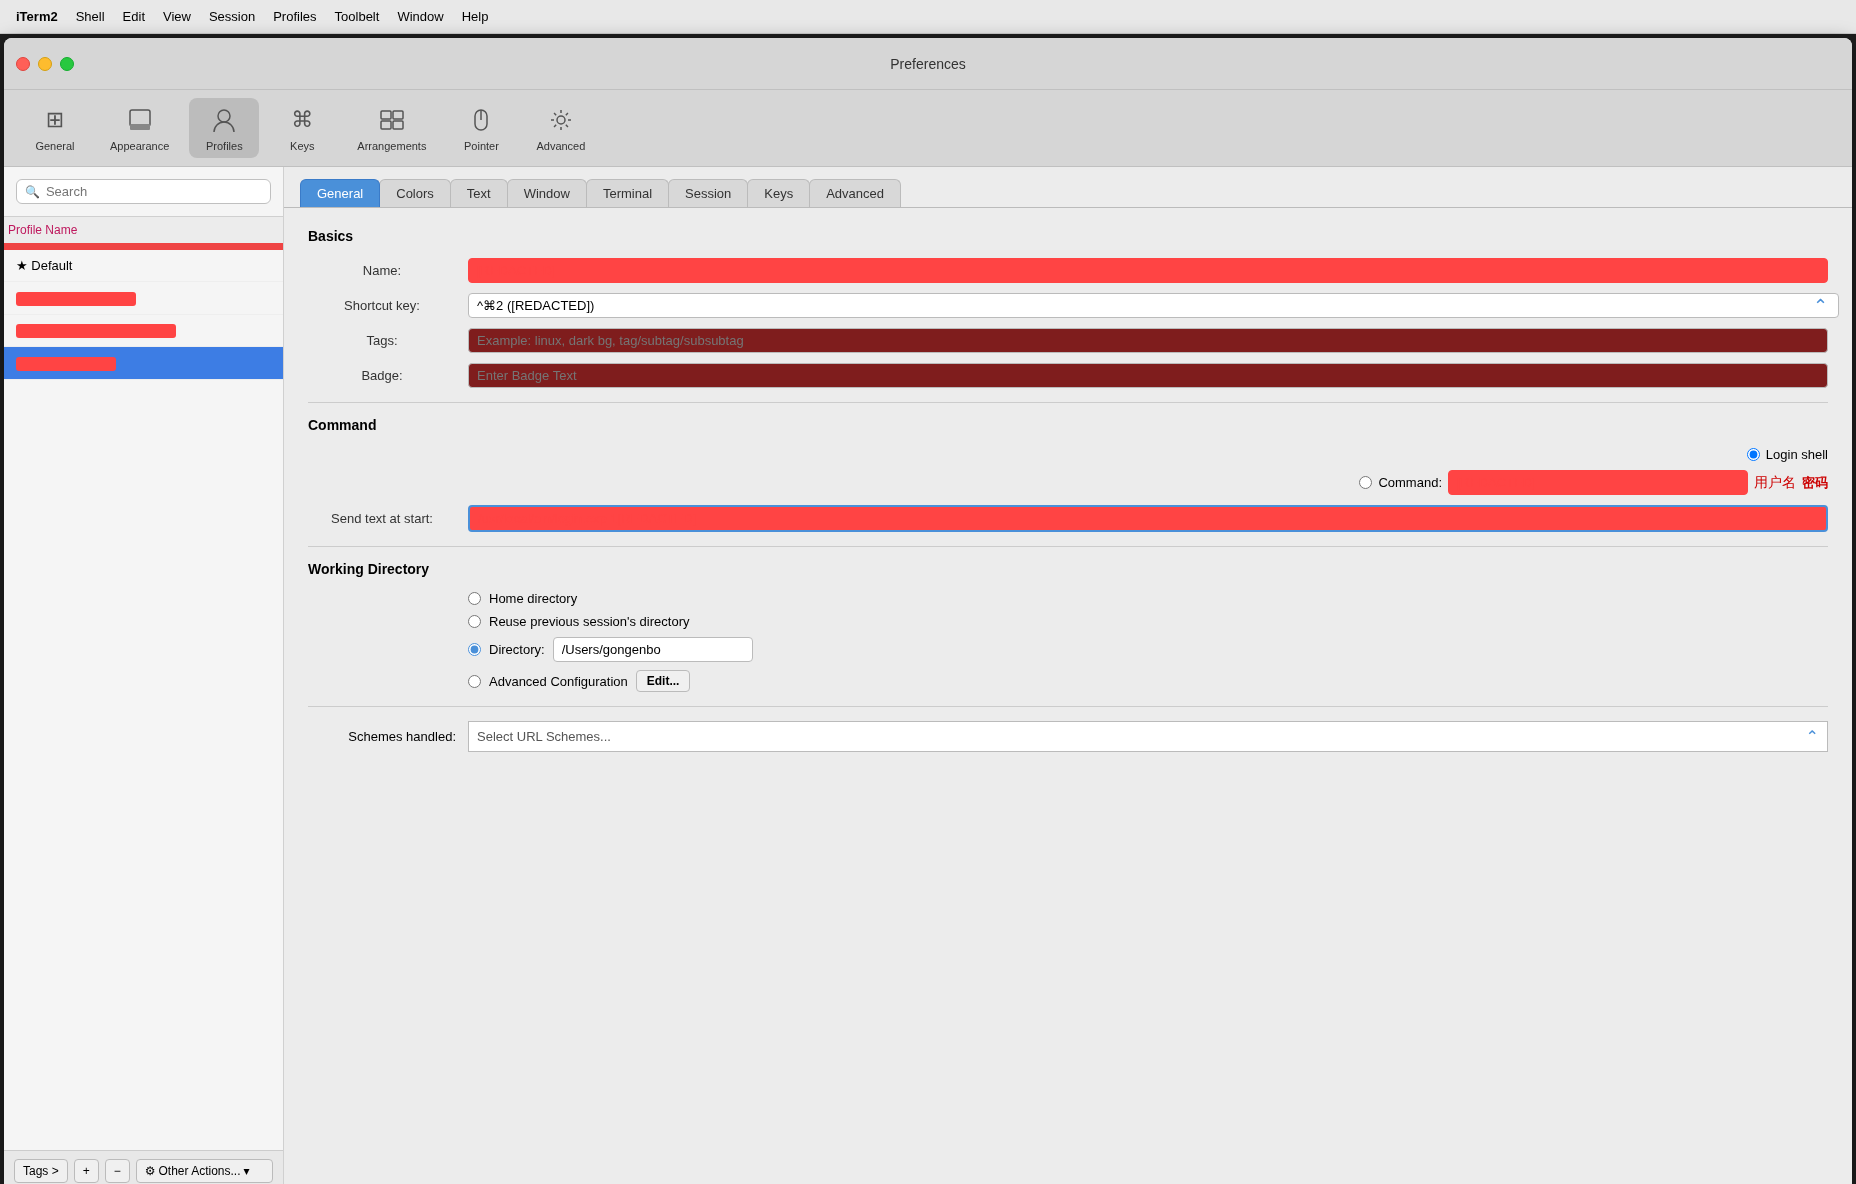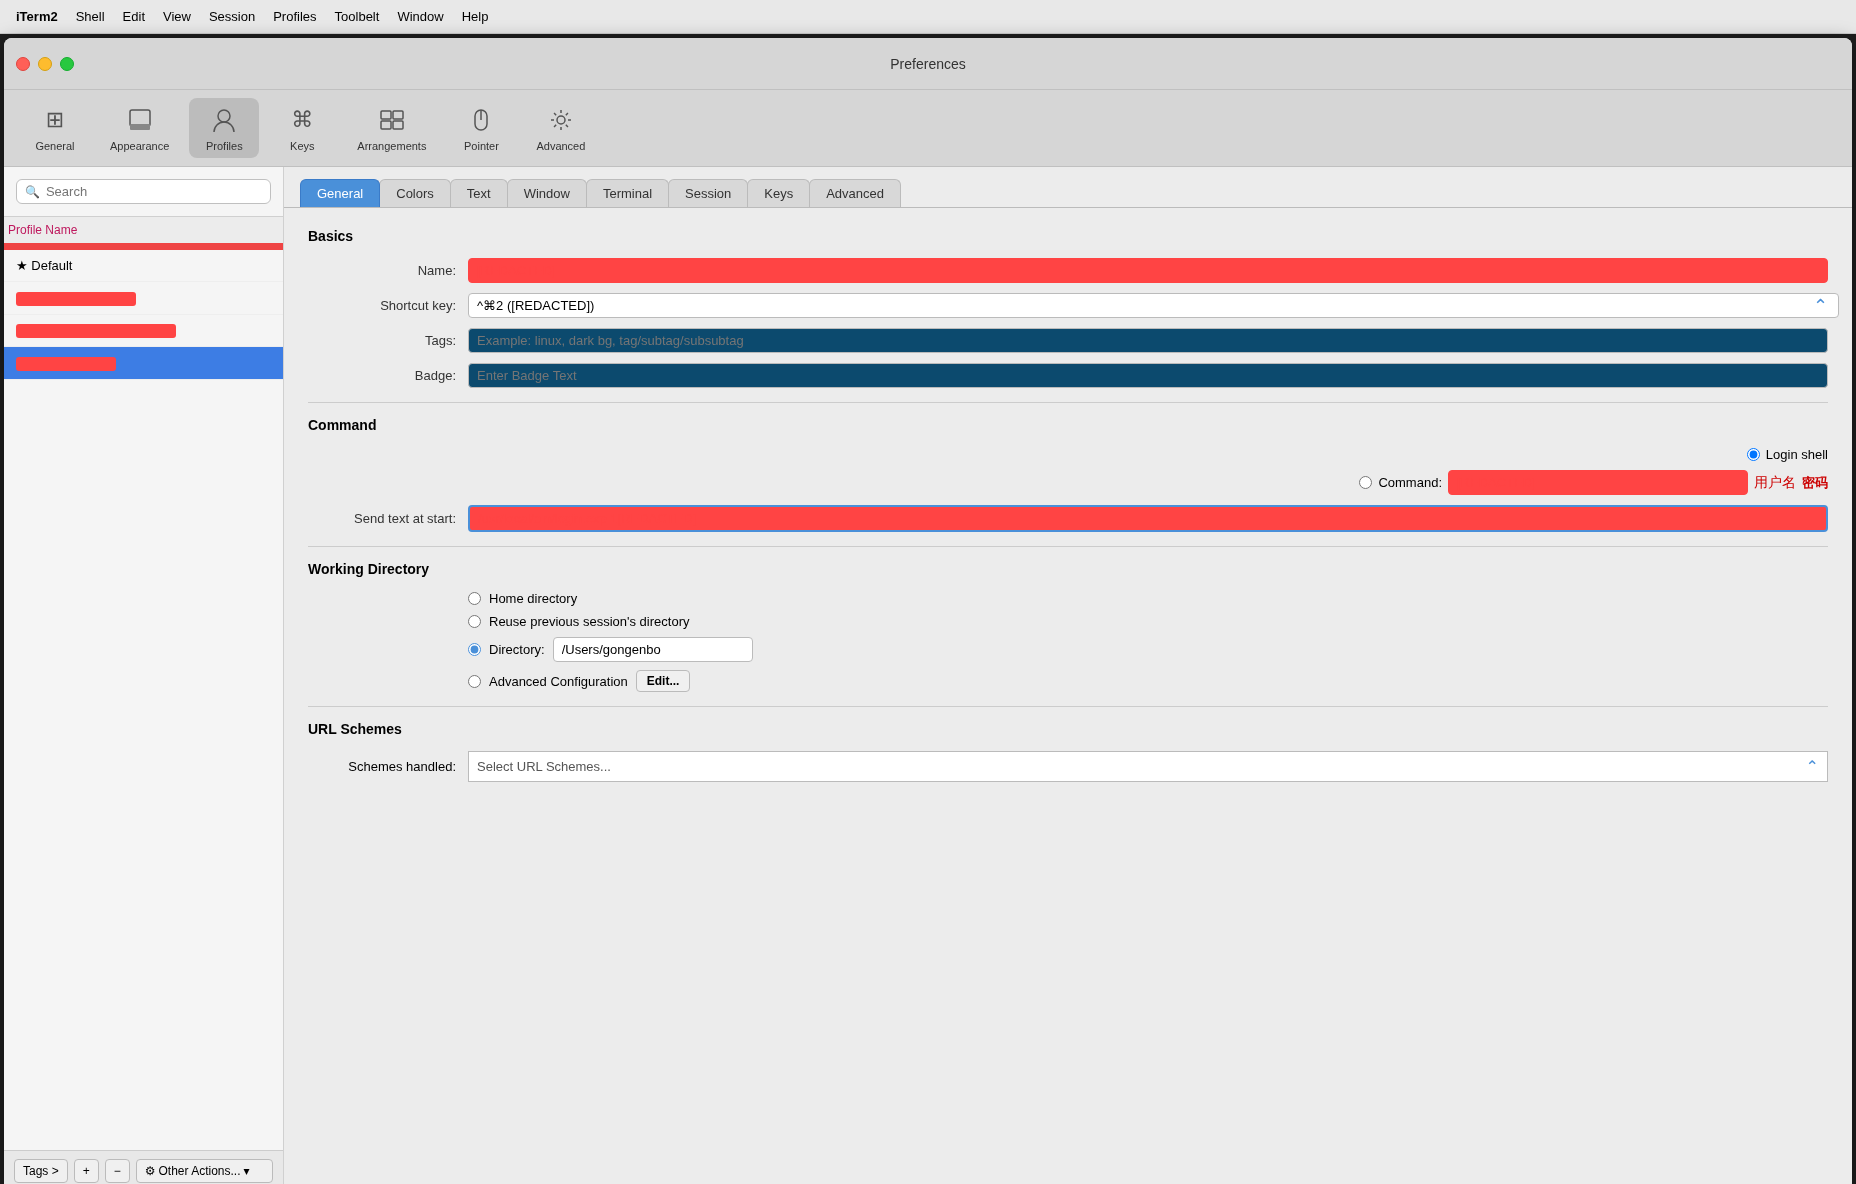--- a/index.html
+++ b/index.html
@@ -247,36 +247,36 @@
       margin-top: 10px;
     }
     .section-title:first-child { margin-top: 0; }
 
     .form-row {
       display: flex;
       align-items: center;
       margin-bottom: 10px;
     }
     .form-label {
-      text-align: right;
+      text-align: center;
       min-width: 160px;
       padding-right: 12px;
       color: #333;
       font-size: 13px;
     }
     .form-control {
       flex: 1;
     }
     .text-input {
       width: 100%;
       padding: 4px 8px;
       border: 1px solid #bbb;
       border-radius: 4px;
       font-size: 13px;
-      background: #0c4a6e;
+      background: #7f1d1d;
       outline: none;
     }
     .redacted-input {
       background: #f44 !important;
       color: #f44;
       border-color: #f44 !important;
     }
 
     .select-wrap {
       display: flex;
@@ -610,21 +610,20 @@
           </div>
           <div class="wd-row">
             <input type="radio" name="workdir" style="">
             <span class="wd-label">Advanced Configuration</span>
             <button class="edit-btn">Edit...</button>
           </div>
         </div>
 
         <div class="divider"></div>
 
-        <div class="section-title">URL Schemes</div>
 
         <div class="url-row">
           <div class="url-label">Schemes handled:</div>
           <div class="url-select-wrap">
             <select class="url-select">
               <option>Select URL Schemes...</option>
             </select>
             <span class="url-chevron">⌃</span>
           </div>
         </div>

